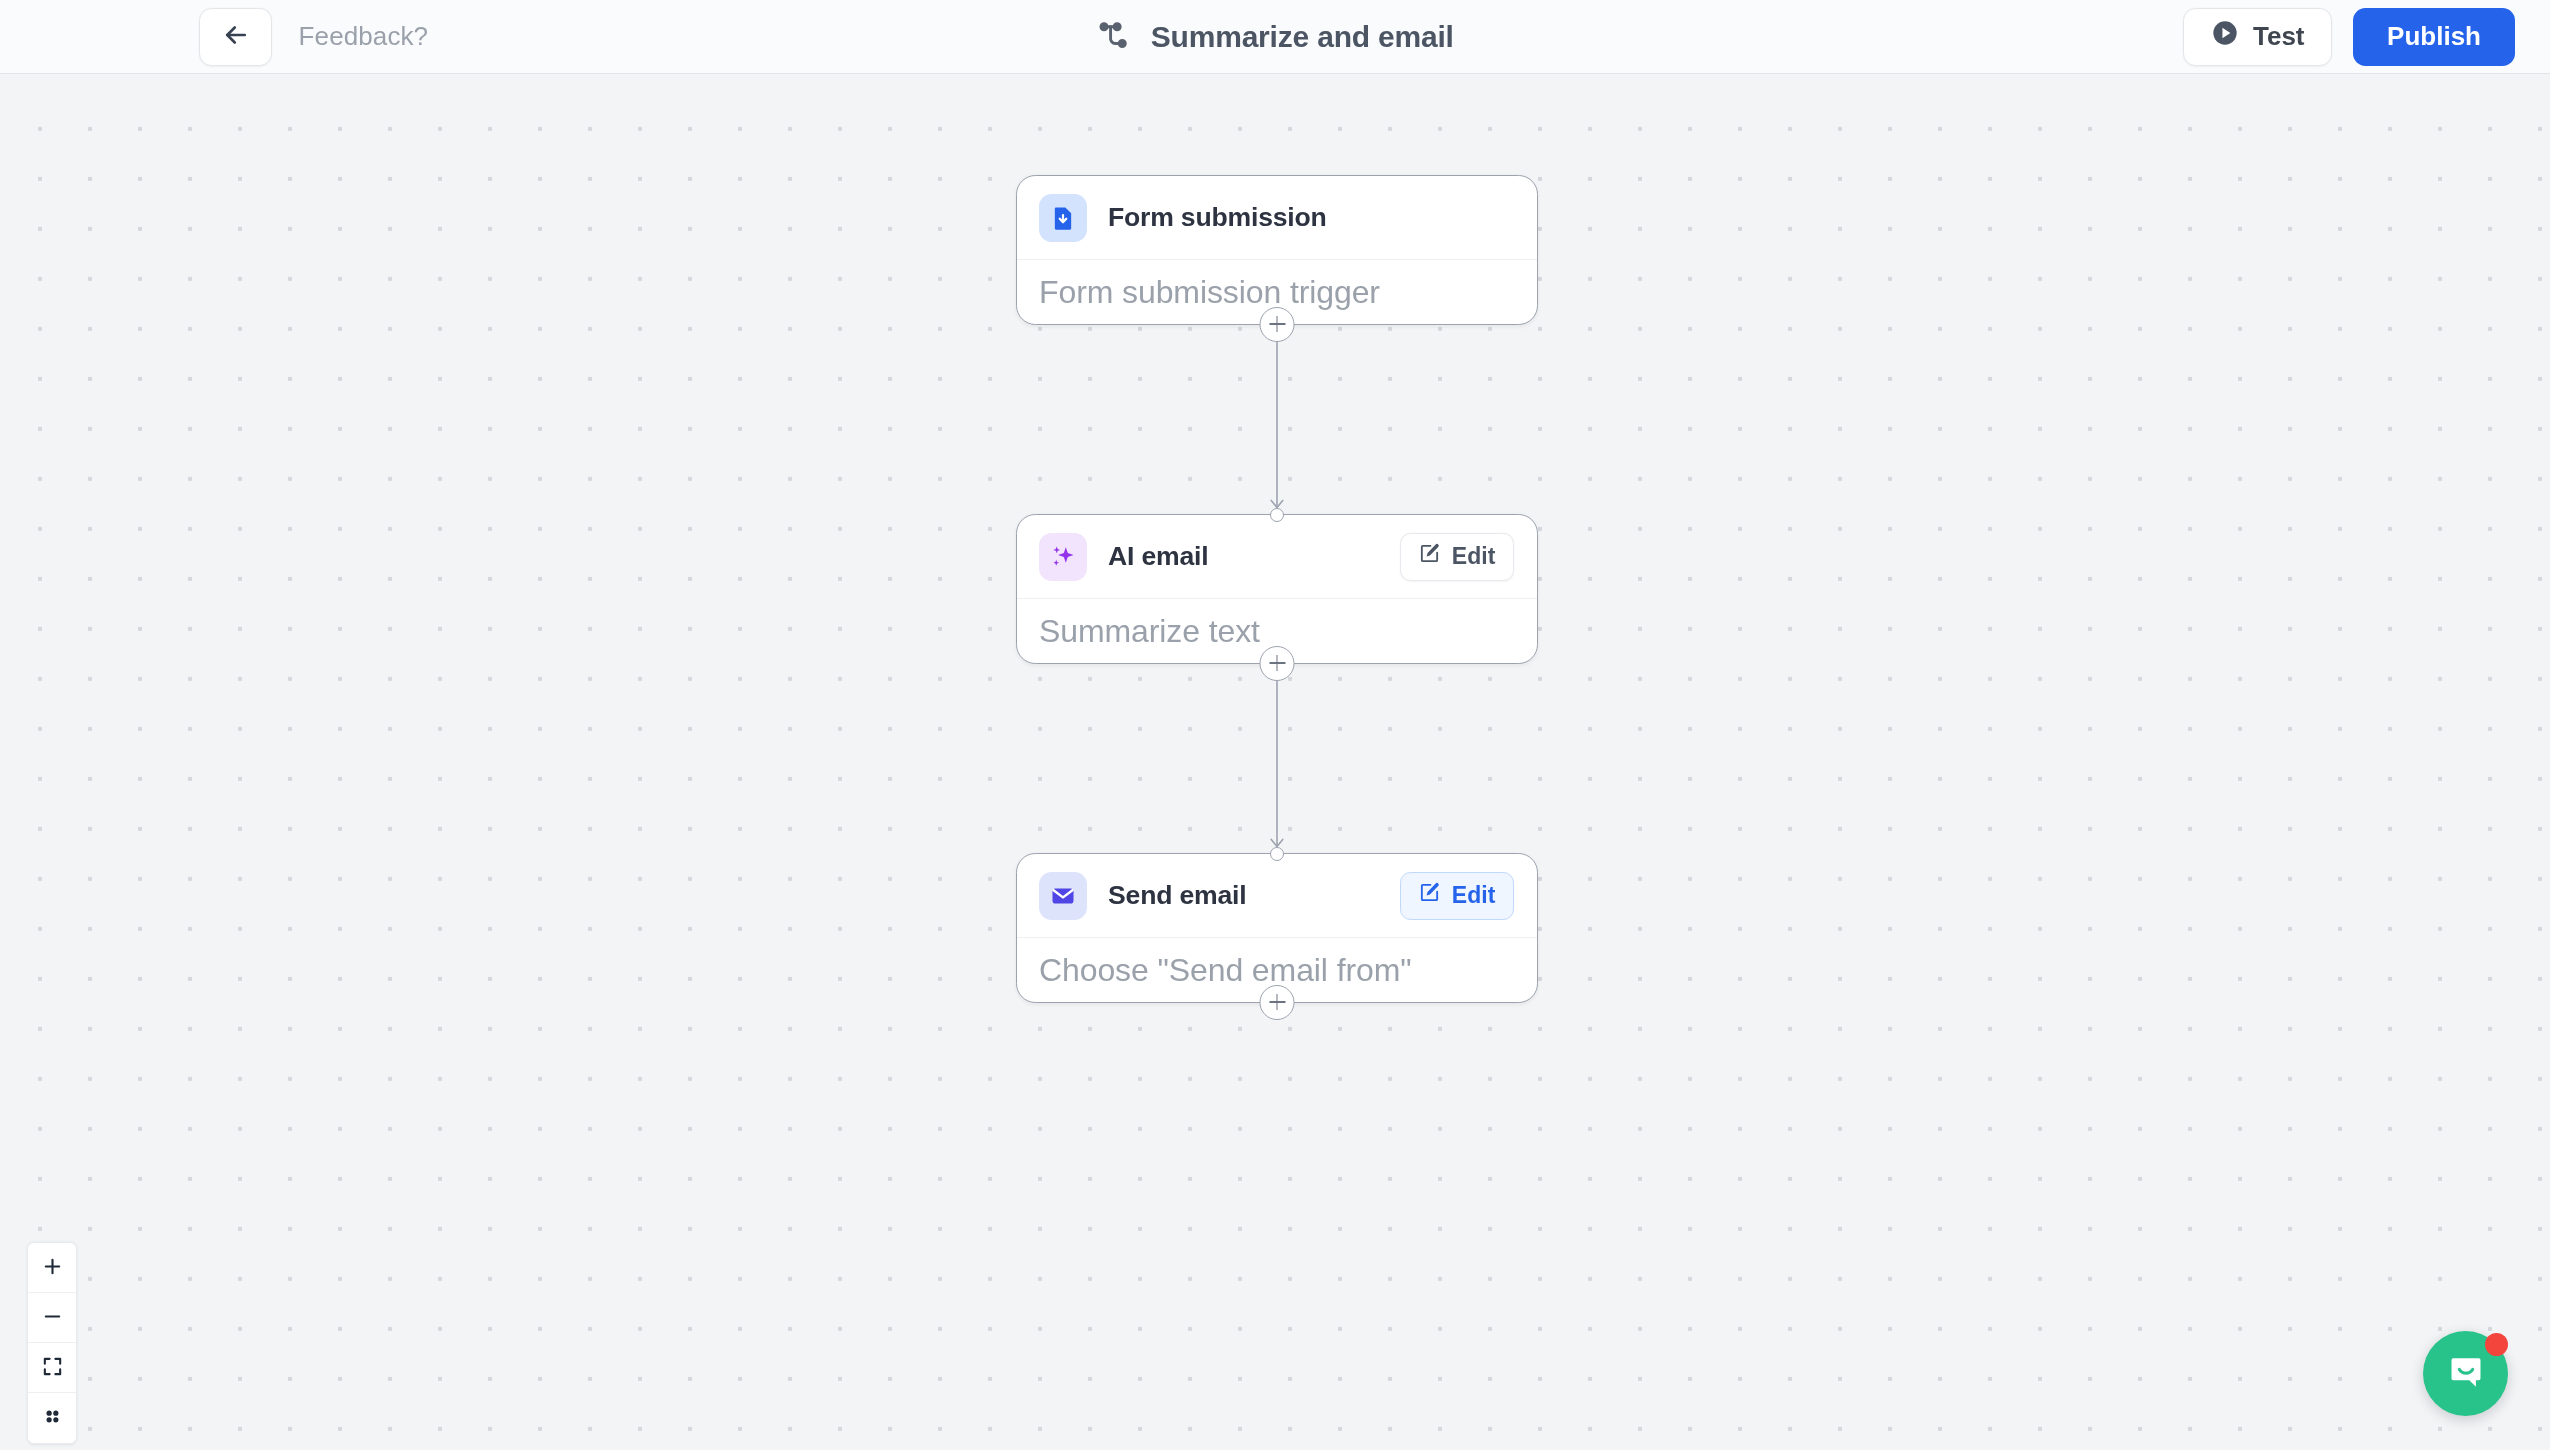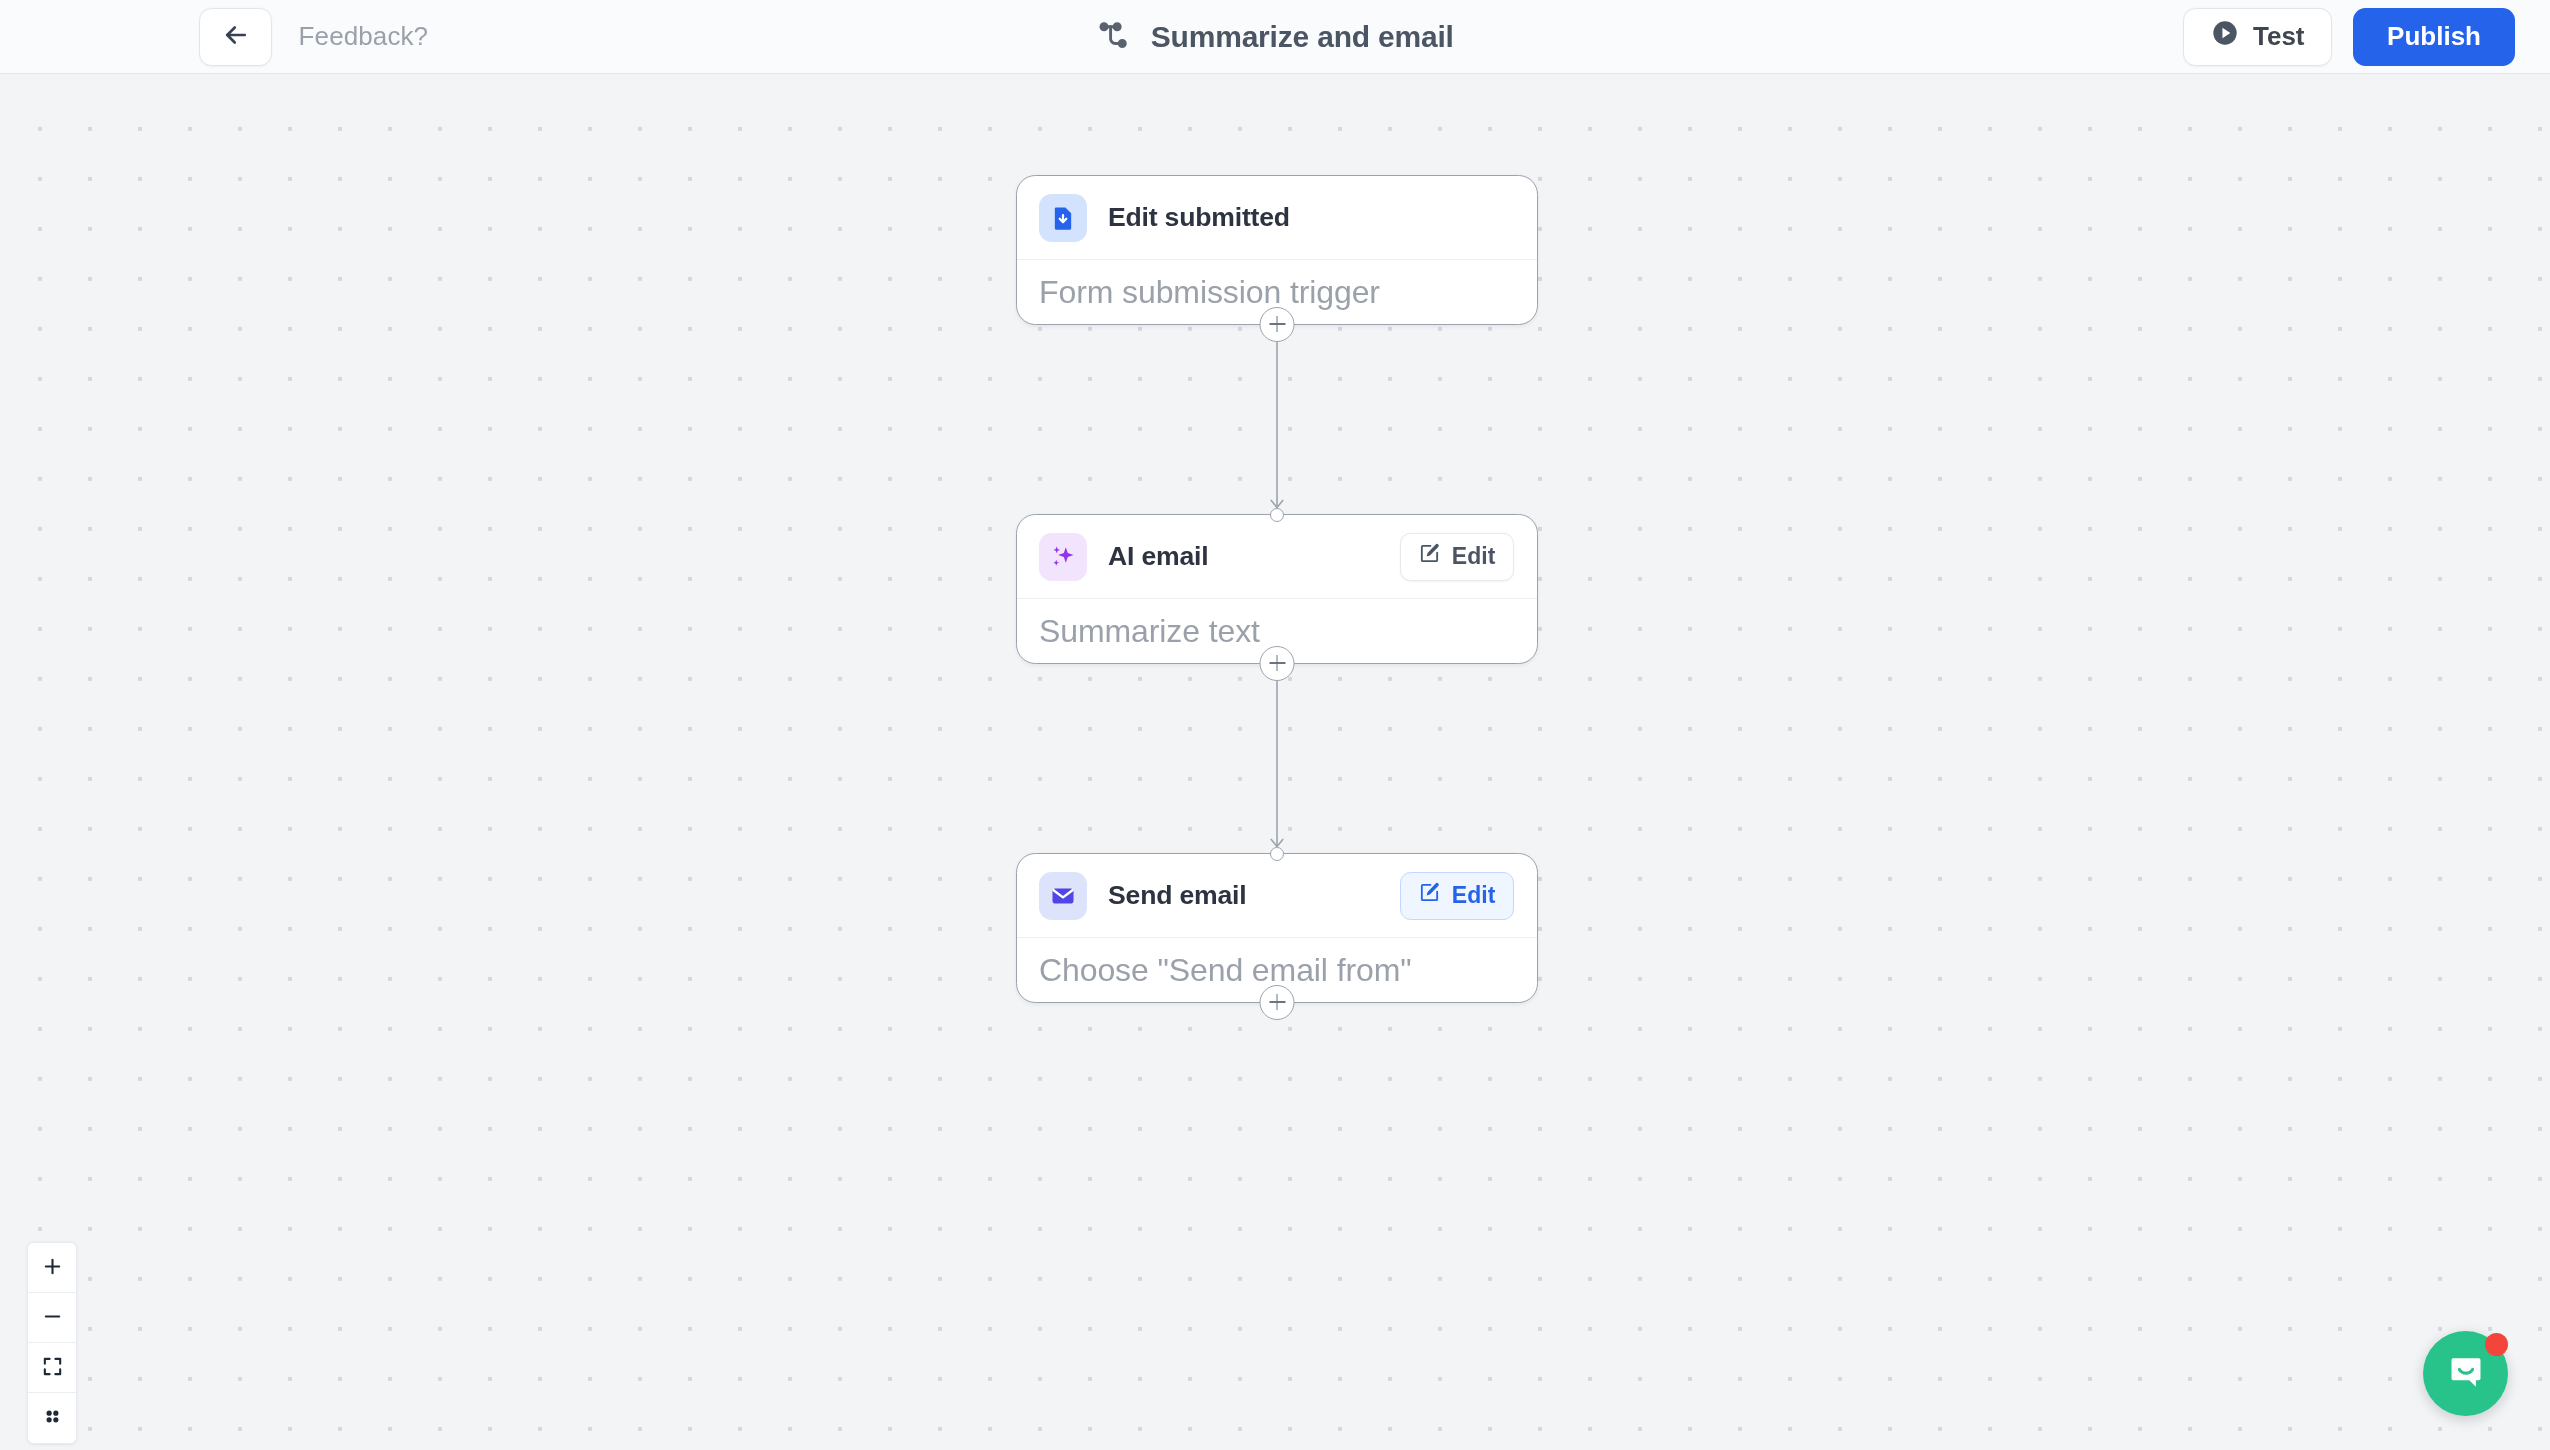--- a/index.html
+++ b/index.html
@@ -351,21 +351,21 @@
   <div class="flow">
 
     <div class="node">
       <div class="node-head">
         <div class="node-icon form">
           <svg width="28" height="28" viewBox="0 0 24 24">
             <path d="M6 3 h8 l5 5 v13 a1 1 0 0 1 -1 1 H6 a1 1 0 0 1 -1 -1 V4 a1 1 0 0 1 1 -1 z" fill="#2563EB"></path>
             <path d="M12 9.5 v5.6 M9.2 12.6 L12 15.6 L14.8 12.6" stroke="#FFFFFF" stroke-width="1.9" fill="none" stroke-linecap="round" stroke-linejoin="round"></path>
           </svg>
         </div>
-        <div class="node-title">Edit submitted</div>
+        <div class="node-title">Form submission</div>
         <div class="spacer"></div>
       </div>
       <div class="node-body">Form submission trigger</div>
       <div class="plus-handle"></div>
     </div>
 
     <div class="connector">
       <svg width="522" height="189" viewBox="0 0 590 213" fill="none">
         <line x1="295" y1="0" x2="295" y2="206" stroke="#9CA3AF" stroke-width="1.8"></line>
         <polyline points="288.5,198 295,206 301.5,198" stroke="#9CA3AF" stroke-width="1.8" fill="none" stroke-linecap="round" stroke-linejoin="round"></polyline>

